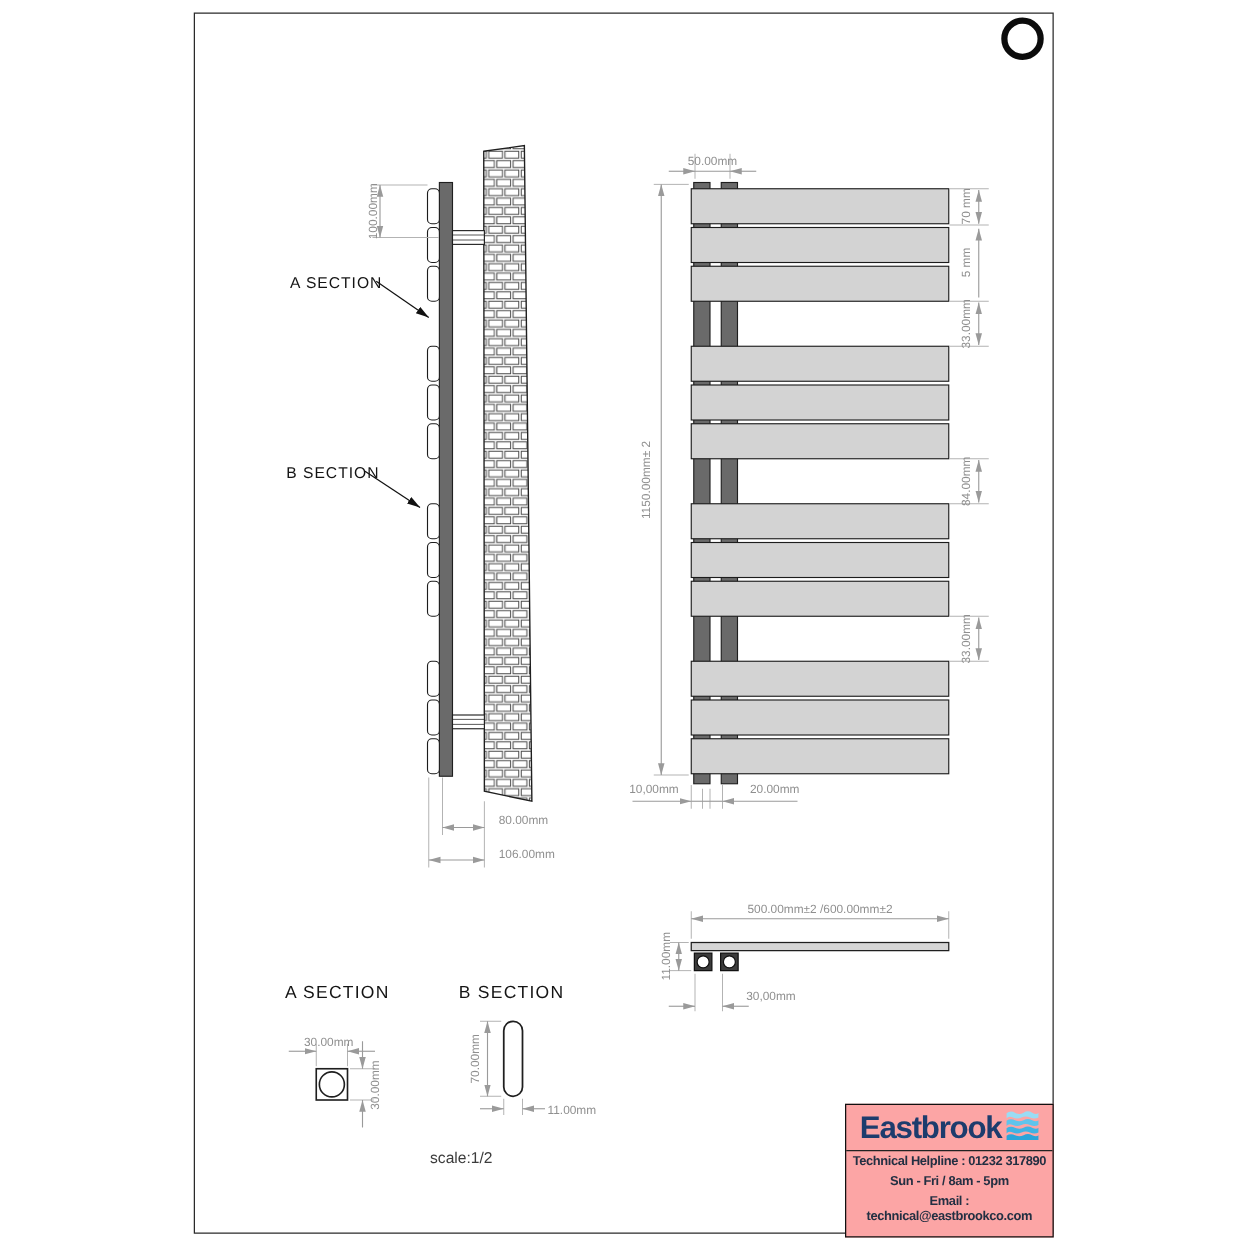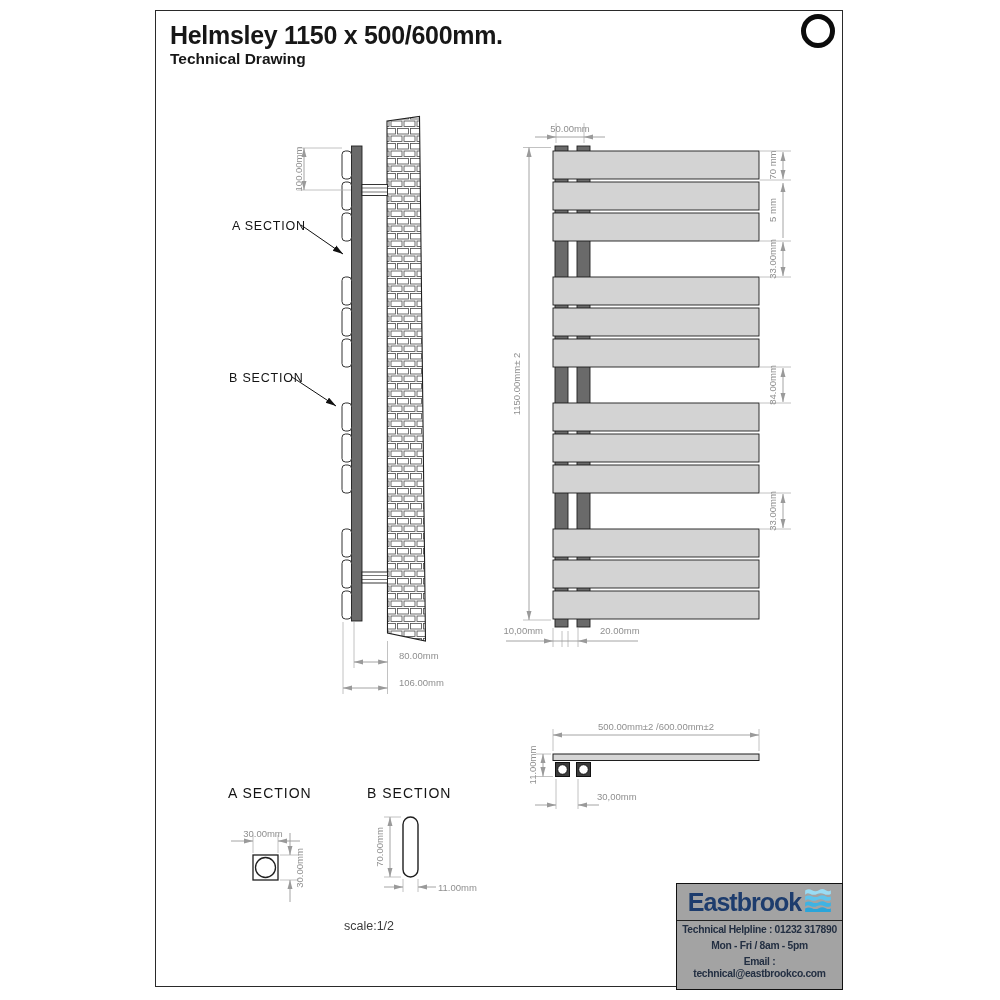--- a/index.html
+++ b/index.html
@@ -13,38 +13,34 @@
   #corner-ring{position:absolute;left:801px;top:14px;width:24px;height:24px;
                border:5.5px solid #0c0c0c;border-radius:50%;background:#fff;}
   svg.draw{position:absolute;left:0;top:0;}
   .ext{stroke:#b3b3b3;stroke-width:0.8;}
   .dim{stroke:#9a9a9a;stroke-width:0.9;fill:none;}
   .dt{font-size:9.5px;fill:#8f8f8f;}
   .lbl{font-size:12.5px;fill:#141414;letter-spacing:0.8px;}
   .lbl2{font-size:14px;fill:#141414;letter-spacing:1px;}
   .sc{font-size:12.5px;fill:#3c3c3c;}
   #brand-box{position:absolute;left:676px;top:883px;width:167px;height:107px;
-             border:1.6px solid #101010;background:#a3a3a3;box-sizing:border-box;text-align:center;}
+             border:1.6px solid #101010;background:#fca5a5;box-sizing:border-box;text-align:center;}
   #brand-logo-row{display:flex;align-items:center;justify-content:center;gap:4px;
                   height:36px;border-bottom:1.2px solid #222;}
   #brand-name{font-size:25px;font-weight:bold;color:#1d3c6d;letter-spacing:-1px;}
   .brand-line{font-size:10.3px;font-weight:bold;color:#232f42;margin-top:3.4px;
               letter-spacing:-0.3px;line-height:1.2;}
 </style>
 </head>
 <body>
 
 <div id="stage">
 
   <div id="sheet"></div>
 
-  <div id="title-block">
-    <div id="main-title">Helmsley 1150 x 500/600mm.</div>
-    <div id="sub-title">Technical Drawing</div>
-  </div>
 
   <div id="corner-ring"></div>
 
   <svg class="draw" width="1000" height="1000" viewBox="0 0 1000 1000">
     <defs>
       <marker id="ar" markerWidth="10" markerHeight="7" refX="9.4" refY="3" orient="auto-start-reverse" markerUnits="userSpaceOnUse">
         <path d="M0,0.4 L9.5,3 L0,5.6 Z" fill="#9a9a9a"></path>
       </marker>
       <marker id="arb" markerWidth="11" markerHeight="8" refX="10.4" refY="3.5" orient="auto-start-reverse" markerUnits="userSpaceOnUse">
         <path d="M0,0.4 L10.5,3.5 L0,6.6 Z" fill="#111"></path>
@@ -250,17 +246,17 @@
       <span>
         <svg width="26" height="24" viewBox="0 0 30 28">
           <path d="M0,3 Q4,0 8,2.5 T16,2.5 T24,2.5 T30,2.5 L30,7 Q26,9 22,7 T14,7 T6,7 T0,8 Z" fill="#9adcf4"></path>
           <path d="M0,10 Q4,7.5 8,9.5 T16,9.5 T24,9.5 T30,9.5 L30,14 Q26,16 22,14 T14,14 T6,14 T0,15 Z" fill="#5fc4ec"></path>
           <path d="M0,17 Q4,14.5 8,16.5 T16,16.5 T24,16.5 T30,16.5 L30,21 Q26,23 22,21 T14,21 T6,21 T0,22 Z" fill="#3fb3e3"></path>
           <path d="M0,24 Q4,21.5 8,23.5 T16,23.5 T24,23.5 T30,23.5 L30,28 L0,28 Z" fill="#2aa5da"></path>
         </svg>
       </span>
     </div>
     <div class="brand-line">Technical Helpline : 01232 317890</div>
-    <div class="brand-line">Mon - Fri / 8am - 5pm</div>
+    <div class="brand-line">Sun - Fri / 8am - 5pm</div>
     <div class="brand-line">Email : technical@eastbrookco.com</div>
   </div>
 
 </div>
 
 </body></html>

